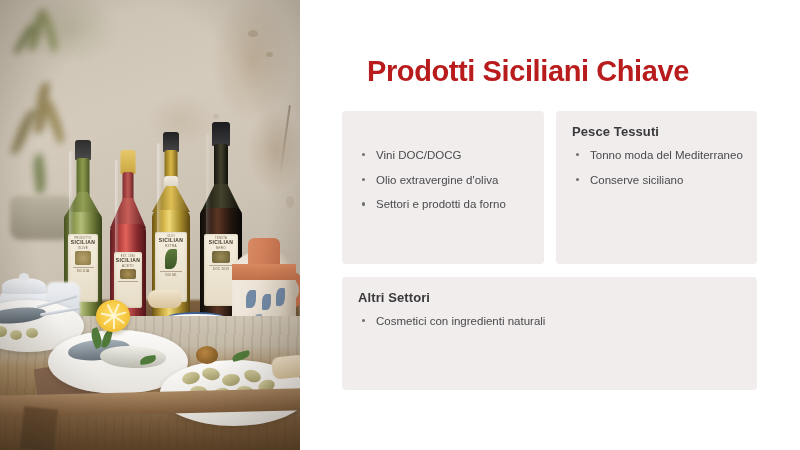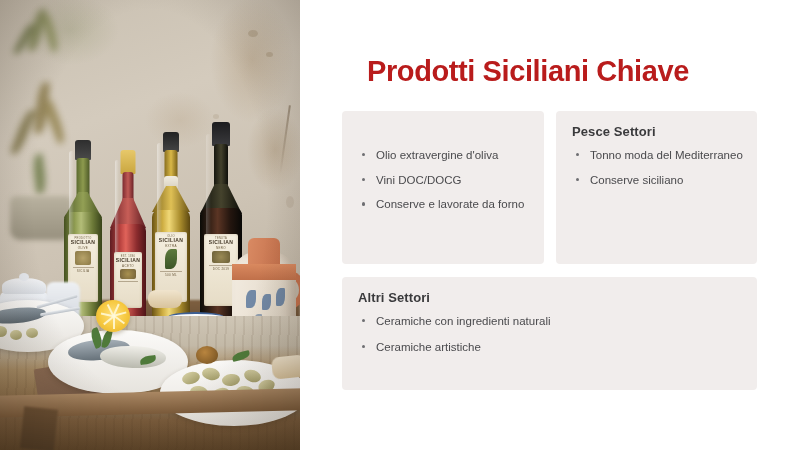--- a/index.html
+++ b/index.html
@@ -377,35 +377,34 @@
   <div class="table-leg"></div>
   <div class="photo-vig"></div>
 </div>
 
 <div class="content">
 
   <div class="page-title">Prodotti Siciliani Chiave</div>
 
   <div class="card c1">
     <ul class="card-list">
+      <li>Vini DOC/DOCG</li>
       <li>Olio extravergine d'oliva</li>
-      <li>Vini DOC/DOCG</li>
-      <li>Conserve e lavorate da forno</li>
+      <li>Settori e prodotti da forno</li>
     </ul>
   </div>
 
   <div class="card c2">
-    <div class="card-head">Pesce Settori</div>
+    <div class="card-head">Pesce Tessuti</div>
     <ul class="card-list">
       <li>Tonno moda del Mediterraneo</li>
       <li>Conserve siciliano</li>
     </ul>
   </div>
 
   <div class="card c3">
     <div class="card-head">Altri Settori</div>
     <ul class="card-list">
-      <li>Ceramiche con ingredienti naturali</li>
-      <li>Ceramiche artistiche</li>
+      <li>Cosmetici con ingredienti naturali</li>
     </ul>
   </div>
 
 </div>
 
 </body></html>

